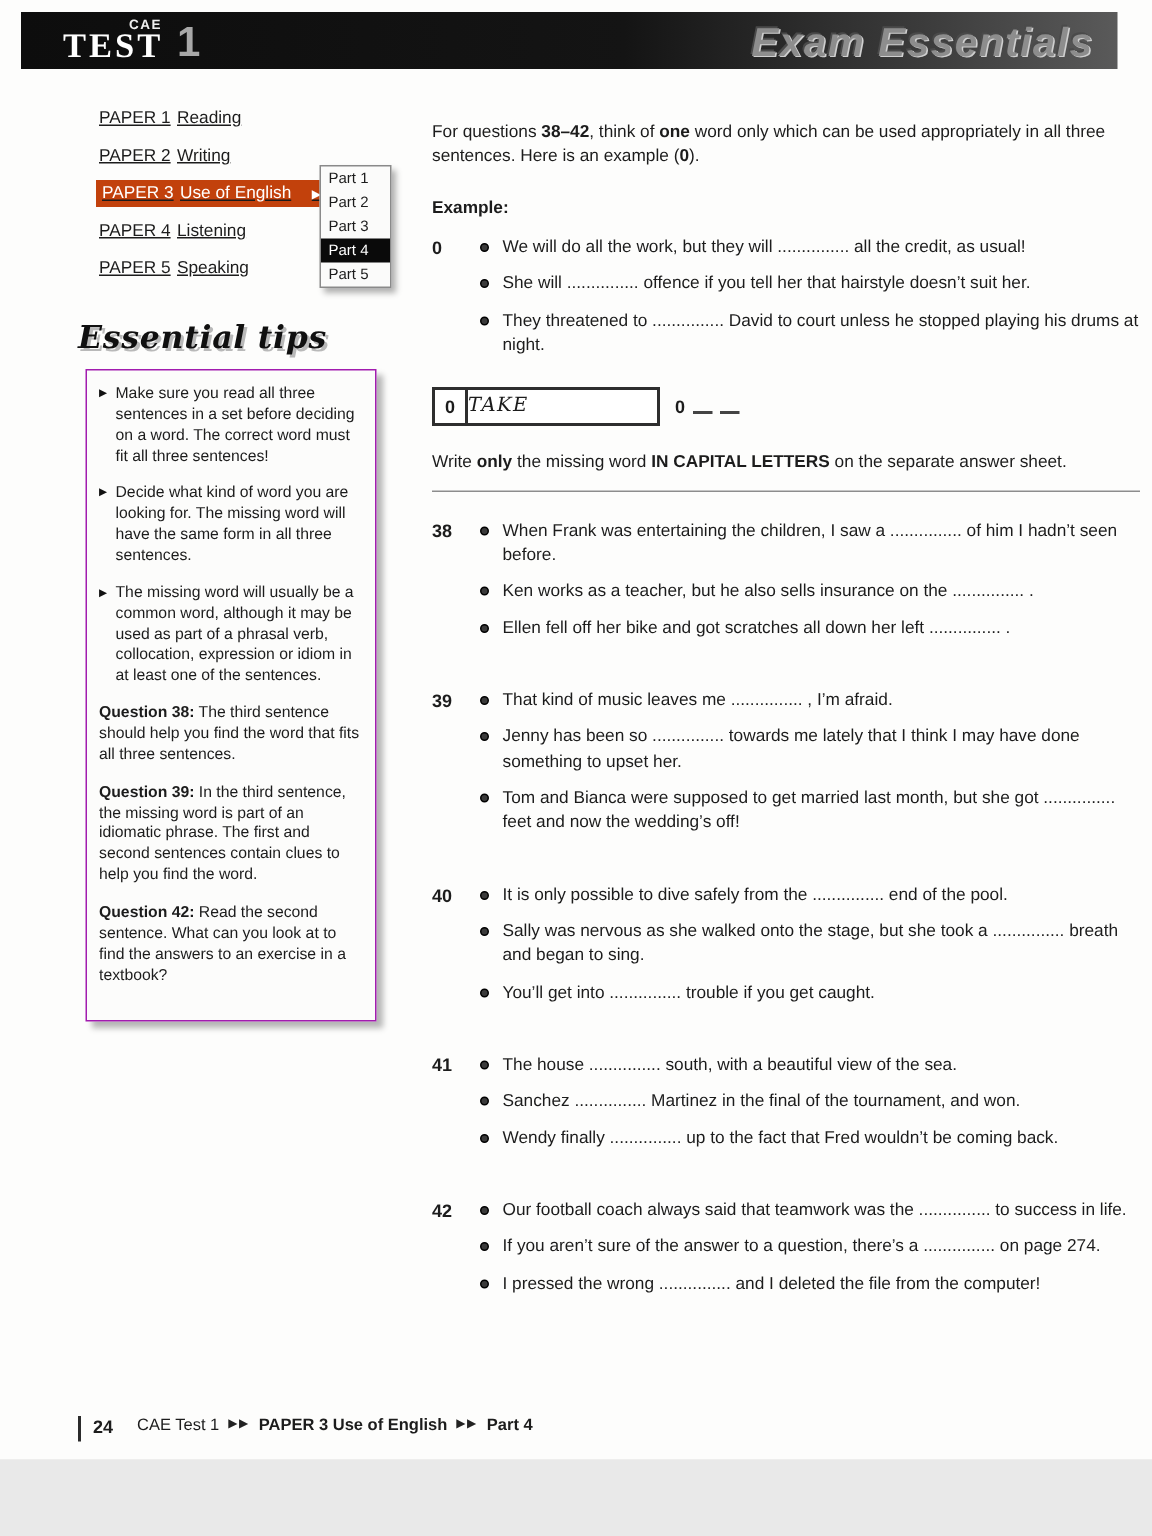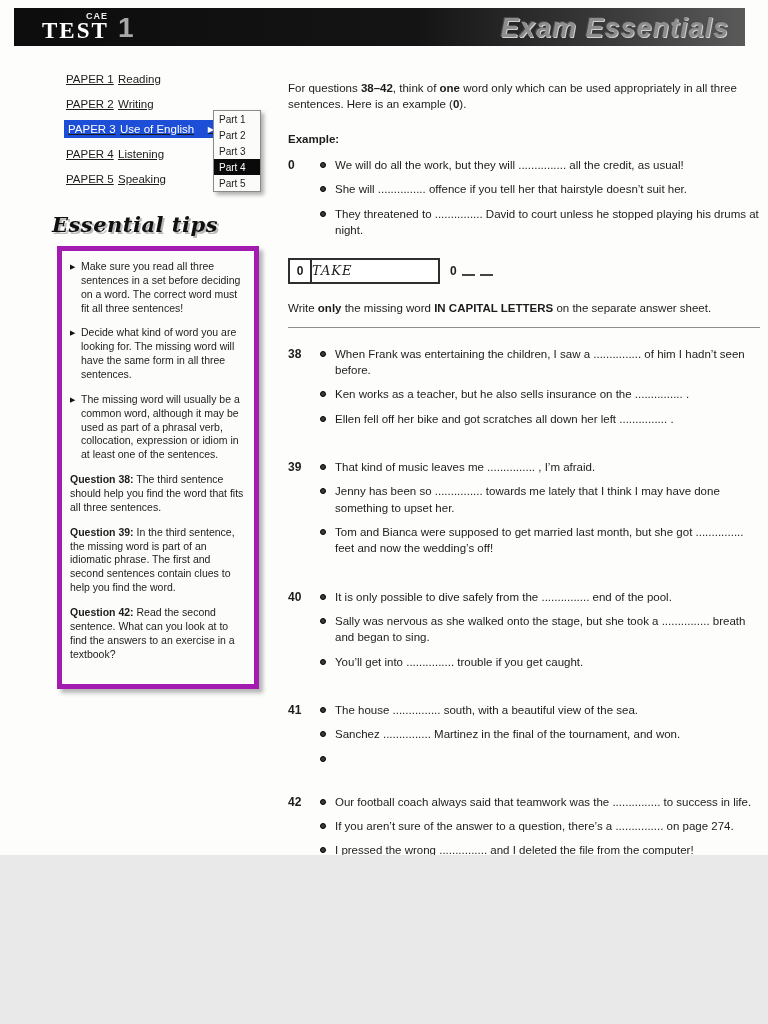--- a/index.html
+++ b/index.html
@@ -1,47 +1,47 @@
 <!DOCTYPE html>
 <html><head>
 <meta charset="utf-8">
 <style>
   html,body{margin:0;padding:0;background:#e9e9e9;}
-  .page{position:relative;width:768px;height:855px;background:#fdfdfc;overflow:hidden;
+  .page{position:relative;width:768px;height:973px;background:#fdfdfc;overflow:hidden;
         font-family:"Liberation Sans", sans-serif;color:#1c1c1c;}
 
   
   .topbar{position:absolute;left:14px;top:8px;width:731px;height:38px;
           background:linear-gradient(90deg,#0d0d0d 0%,#141414 55%,#3b3b3b 82%,#5a5a5a 100%);}
   .cae-label{position:absolute;left:72px;top:3px;font-size:9px;font-weight:bold;color:#f0f0f0;letter-spacing:1px;}
   .test-label{position:absolute;left:28px;top:10px;font-family:"Liberation Serif",serif;
               font-weight:bold;font-size:23px;color:#ffffff;letter-spacing:2px;}
   .test-num{position:absolute;left:104px;top:4px;font-size:28px;font-weight:bold;color:#a8a8a8;
             font-family:"Liberation Sans",sans-serif;}
   .brand{position:absolute;right:16px;top:5px;font-size:27px;font-style:italic;font-weight:bold;
          color:#8d8d8d;letter-spacing:1px;text-shadow:1px 1px 0 #cfcfcf, -1px -1px 0 #4a4a4a;}
 
   
   .sidebar{position:absolute;left:64px;top:70px;width:200px;font-size:11.5px;text-decoration:underline;}
   .nav-item{display:flex;align-items:center;height:16px;margin-bottom:7px;padding:1px 2px;cursor:pointer;}
   .nav-item .paper{width:52px;flex-shrink:0;}
-  .nav-item.active{background:#1d4ed8;color:#fff;width:146px;padding:1px 4px;}
+  .nav-item.active{background:#c2410c;color:#fff;width:146px;padding:1px 4px;}
   .nav-item.active .arrow{margin-left:auto;font-size:8px;color:#fff;}
 
   .submenu{position:absolute;left:213px;top:110px;width:46px;background:#fbfbfa;
            border:1px solid #8a8a8a;box-shadow:3px 3px 4px rgba(0,0,0,.3);}
   .part{font-size:10px;padding:2.5px 5px;cursor:pointer;}
   .part.active{background:#0a0a0a;color:#fff;}
 
   
   .tips-title{position:absolute;left:52px;top:212px;font-family:"DejaVu Serif",serif;
               font-size:21px;font-weight:bold;font-style:italic;color:#101010;
               text-shadow:2px 2px 0 #b9b9b9;letter-spacing:.5px;}
   .tips-box{position:absolute;left:57px;top:246px;width:176px;padding:9px 8px 12px 8px;
-            border:5px solid #a21caf;background:#fcfcfb;box-shadow:4px 4px 4px #b5b5b5;
+            border:1px solid #a21caf;background:#fcfcfb;box-shadow:4px 4px 4px #b5b5b5;
             font-size:10.5px;line-height:1.32;}
   .tip{position:relative;padding-left:11px;margin-bottom:11px;}
   .tip-marker{position:absolute;left:0;top:2px;font-size:7px;color:#111;}
   .tip-note{margin:0 0 11px 0;}
   .tip-note strong{font-weight:bold;}
 
   
   .main{position:absolute;left:288px;top:80px;width:472px;font-size:11.5px;line-height:1.42;}
   .intro{margin:0 0 18px 0;}
   .bold{font-weight:bold;}
@@ -255,20 +255,21 @@
         <div class="sentence">
           <span class="bullet"></span>
           <span>The house ............... south, with a beautiful view of the sea.</span>
         </div>
         <div class="sentence">
           <span class="bullet"></span>
           <span>Sanchez ............... Martinez in the final of the tournament, and won.</span>
         </div>
         <div class="sentence">
           <span class="bullet"></span>
+          <span>Wendy finally ............... up to the fact that Fred wouldn’t be coming back.</span>
         </div>
       </div>
     </div>
 
     <div class="qblock">
       <div class="qnum">42</div>
       <div class="sentences">
         <div class="sentence">
           <span class="bullet"></span>
           <span>Our football coach always said that teamwork was the ............... to success in life.</span>

